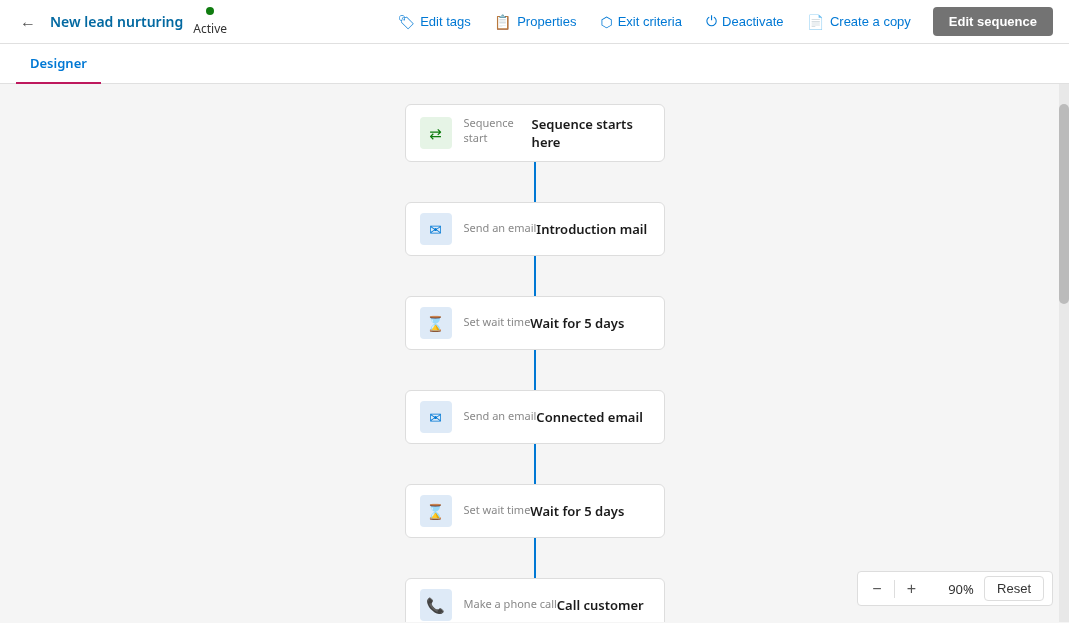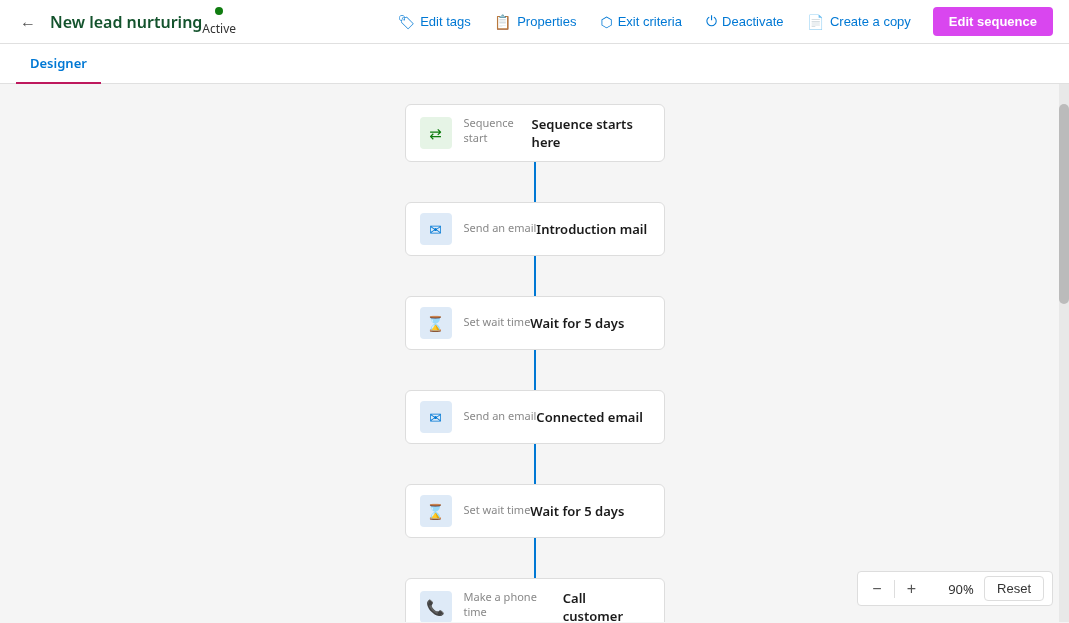--- a/index.html
+++ b/index.html
@@ -17,23 +17,24 @@
     .back-btn {
       background: none;
       border: none;
       cursor: pointer;
       color: #555;
       font-size: 16px;
       margin-right: 10px;
       padding: 4px;
     }
     .page-title {
-      font-size: 16px;
+      font-size: 14px;
       font-weight: 600;
-      color: #14532d;
+      color: #0369a1;
+      margin-right: 10px;
     }
     .status-badge {
       display: flex;
       align-items: center;
       gap: 5px;
       font-size: 12px;
       color: #333;
       flex-direction: column;
     }
     .status-dot {
@@ -55,21 +56,21 @@
       background: none;
       border: none;
       cursor: pointer;
       padding: 6px 10px;
       font-size: 13px;
       color: #0078d4;
       border-radius: 4px;
     }
     .header-action-btn .btn-icon { font-size: 14px; }
     .edit-sequence-btn {
-      background: #d946ef;
+      background: #737373;
       color: #fff;
       border: none;
       cursor: pointer;
       padding: 7px 16px;
       font-size: 13px;
       font-weight: 600;
       border-radius: 4px;
       margin-left: 8px;
     }
 
@@ -308,21 +309,21 @@
         <span class="step-label">Set wait time</span>
         <span class="step-title">Wait for 5 days</span>
       </div>
     </div>
 
     <div class="connector"></div>
 
     <div class="step-card">
       <div class="step-icon blue">📞</div>
       <div class="step-content">
-        <span class="step-label">Make a phone time</span>
+        <span class="step-label">Make a phone call</span>
         <span class="step-title">Call customer</span>
       </div>
     </div>
 
   </div>
 
   <div class="scrollbar">
     <div class="scrollbar-thumb"></div>
   </div>
 

